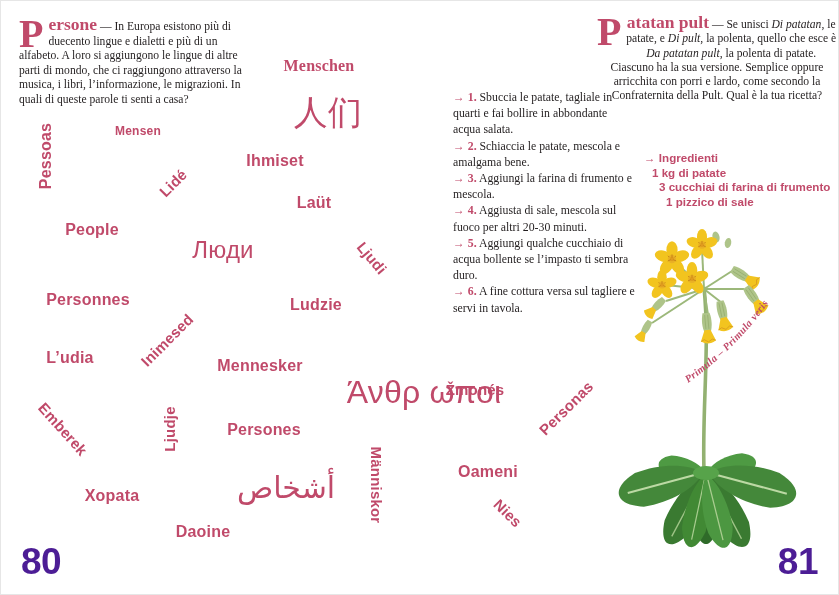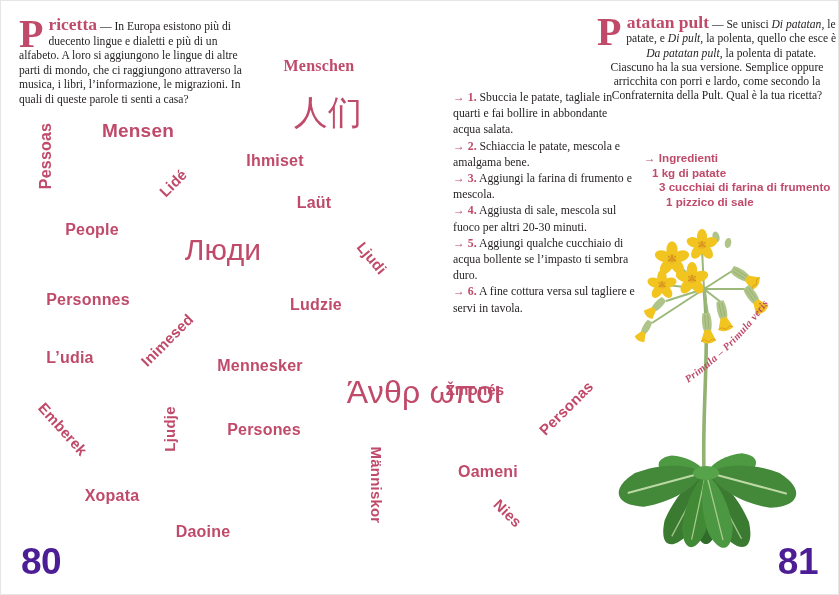--- a/index.html
+++ b/index.html
@@ -65,49 +65,50 @@
   }
   .pagenum.left { left:20px; }
   .pagenum.right { right:20px; }
 </style>
 </head>
 <body>
 
 <div class="spread">
 
   <div class="intro-left">
-    <span class="dropcap">P</span><span class="title-rest">ricetta</span>
+    <span class="dropcap">P</span><span class="title-rest">ersone</span>
     <span>— In Europa esistono più di duecento lingue e dialetti e più di un alfabeto. A loro si aggiungono le lingue di altre parti di mondo, che ci raggiungono attraverso la musica, i libri, l’informazione, le migrazioni. In quali di queste parole ti senti a casa?</span>
   </div>
 
   <div class="cloud">
 
   <span class="cloud-word" style="left: 45px; top: 155px; font-size: 16px; font-weight: 700; transform: translate(-50%, -50%) rotate(-90deg);">Pessoas</span>
-      <span class="cloud-word" style="left: 137px; top: 130px; font-size: 19px; font-weight: 700; transform: translate(-50%, -50%) rotate(0deg);">Mensen</span>
+      <span class="cloud-word" style="left: 137px; top: 130px; font-size: 12px; font-weight: 700; transform: translate(-50%, -50%) rotate(0deg);">Mensen</span>
       <span class="cloud-word" style="left: 318px; top: 65px; font-size: 16px; font-weight: 700; transform: translate(-50%, -50%) rotate(0deg); font-family: Liberation Serif, serif;">Menschen</span>
       <span class="cloud-word" style="left: 327px; top: 112px; font-size: 34px; font-weight: 400; transform: translate(-50%, -50%) rotate(0deg);">人们</span>
       <span class="cloud-word" style="left: 172px; top: 182px; font-size: 15px; font-weight: 700; transform: translate(-50%, -50%) rotate(-45deg);">Lidé</span>
       <span class="cloud-word" style="left: 274px; top: 160px; font-size: 16px; font-weight: 700; transform: translate(-50%, -50%) rotate(0deg);">Ihmiset</span>
       <span class="cloud-word" style="left: 313px; top: 202px; font-size: 16px; font-weight: 700; transform: translate(-50%, -50%) rotate(0deg);">Laüt</span>
       <span class="cloud-word" style="left: 91px; top: 229px; font-size: 16px; font-weight: 700; transform: translate(-50%, -50%) rotate(0deg);">People</span>
-      <span class="cloud-word" style="left: 222px; top: 249px; font-size: 30px; font-weight: 400; transform: translate(-50%, -50%) rotate(0deg);">Люди</span>
+      <span class="cloud-word" style="left: 222px; top: 249px; font-size: 24px; font-weight: 400; transform: translate(-50%, -50%) rotate(0deg);">Люди</span>
       <span class="cloud-word" style="left: 371px; top: 257px; font-size: 15px; font-weight: 700; transform: translate(-50%, -50%) rotate(50deg);">Ljudi</span>
       <span class="cloud-word" style="left: 87px; top: 299px; font-size: 16px; font-weight: 700; transform: translate(-50%, -50%) rotate(0deg);">Personnes</span>
       <span class="cloud-word" style="left: 166px; top: 339px; font-size: 15px; font-weight: 700; transform: translate(-50%, -50%) rotate(-45deg);">Inimesed</span>
       <span class="cloud-word" style="left: 315px; top: 304px; font-size: 16px; font-weight: 700; transform: translate(-50%, -50%) rotate(0deg);">Ludzie</span>
       <span class="cloud-word" style="left: 474px; top: 340px; font-size: 15px; font-weight: 700; transform: translate(-50%, -50%) rotate(0deg); margin-top: 48px;">Žmonés</span>
       <span class="cloud-word" style="left: 69px; top: 357px; font-size: 16px; font-weight: 700; transform: translate(-50%, -50%) rotate(0deg);">L’udia</span>
       <span class="cloud-word" style="left: 259px; top: 365px; font-size: 16px; font-weight: 700; transform: translate(-50%, -50%) rotate(0deg);">Mennesker</span>
       <span class="cloud-word" style="left: 423px; top: 391px; font-size: 32px; font-weight: 400; transform: translate(-50%, -50%) rotate(0deg);">Άνθρ ωποι</span>
       <span class="cloud-word" style="left: 565px; top: 407px; font-size: 15px; font-weight: 700; transform: translate(-50%, -50%) rotate(-45deg);">Personas</span>
       <span class="cloud-word" style="left: 62px; top: 428px; font-size: 15px; font-weight: 700; transform: translate(-50%, -50%) rotate(48deg);">Emberek</span>
       <span class="cloud-word" style="left: 168px; top: 428px; font-size: 15px; font-weight: 700; transform: translate(-50%, -50%) rotate(-90deg);">Ljudje</span>
       <span class="cloud-word" style="left: 263px; top: 429px; font-size: 16px; font-weight: 700; transform: translate(-50%, -50%) rotate(0deg);">Persones</span>
       <span class="cloud-word" style="left: 375px; top: 484px; font-size: 15px; font-weight: 700; transform: translate(-50%, -50%) rotate(90deg);">Människor</span>
       <span class="cloud-word" style="left: 487px; top: 471px; font-size: 16px; font-weight: 700; transform: translate(-50%, -50%) rotate(0deg);">Oameni</span>
+      <span class="cloud-word" style="left: 285px; top: 486px; font-size: 30px; font-weight: 400; transform: translate(-50%, -50%) rotate(0deg);">أشخاص</span>
       <span class="cloud-word" style="left: 507px; top: 512px; font-size: 15px; font-weight: 700; transform: translate(-50%, -50%) rotate(45deg);">Nies</span>
       <span class="cloud-word" style="left: 111px; top: 495px; font-size: 16px; font-weight: 700; transform: translate(-50%, -50%) rotate(0deg);">Xopata</span>
       <span class="cloud-word" style="left: 202px; top: 531px; font-size: 16px; font-weight: 700; transform: translate(-50%, -50%) rotate(0deg);">Daoine</span>
     </div>
 
   <div class="recipe">
 
   <p class="step"><span class="step-num"><span class="arrow">→</span> <span>1.</span></span> <span>Sbuccia le patate, tagliale in quarti e fai bollire in abbondante acqua salata.</span></p>
       <p class="step"><span class="step-num"><span class="arrow">→</span> <span>2.</span></span> <span>Schiaccia le patate, mescola e amalgama bene.</span></p>
       <p class="step"><span class="step-num"><span class="arrow">→</span> <span>3.</span></span> <span>Aggiungi la farina di frumento e mescola.</span></p>

